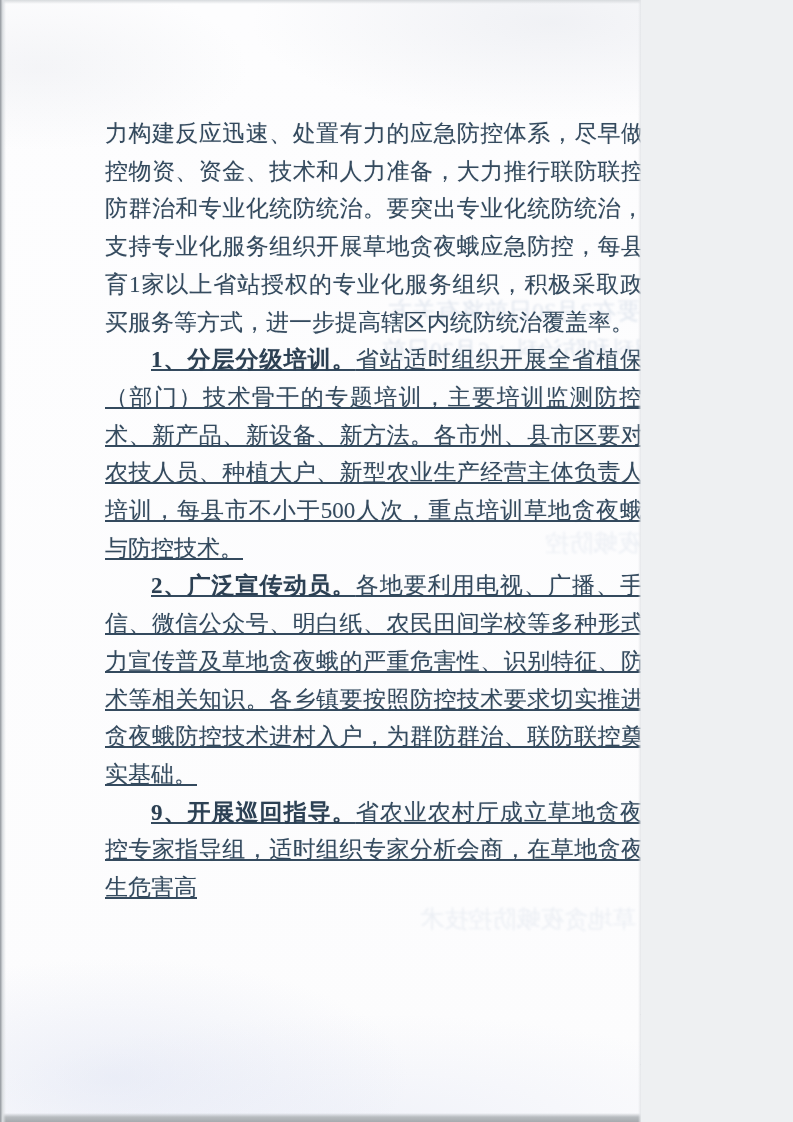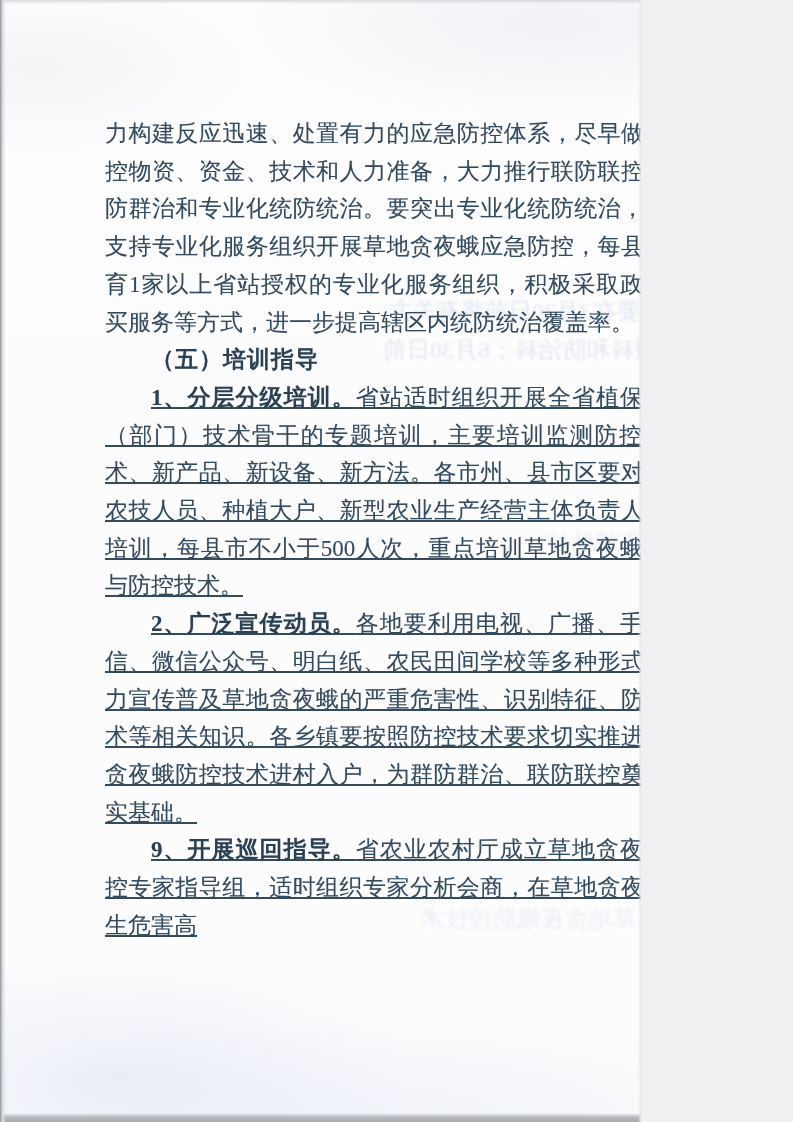--- a/index.html
+++ b/index.html
@@ -72,21 +72,20 @@
 
 <div class="sheet">
 
   <div class="bleed" style="top:295px;left:388px;">县市区要在3月30日前将有关方</div>
   <div class="bleed" style="top:334px;left:382px;">至省站测报科和防治科；6月30日前</div>
   <div class="bleed lighter" style="top:527px;left:545px;">草地贪夜蛾防控</div>
   <div class="bleed lighter" style="top:903px;left:420px;">草地贪夜蛾防控技术</div>
 
   <div class="textblock">
     <p class="para">力构建反应迅速、处置有力的应急防控体系，尽早做好防控物资、资金、技术和人力准备，大力推行联防联控、群防群治和专业化统防统治。要突出专业化统防统治，重点支持专业化服务组织开展草地贪夜蛾应急防控，每县要培育1家以上省站授权的专业化服务组织，积极采取政府购买服务等方式，进一步提高辖区内统防统治覆盖率。</p>
-    <p class="para heading">（五）培训指导</p>
     <p class="para indent"><b class="lead">1、分层分级培训。</b><span>省站适时组织开展全省植保机构（部门）技术骨干的专题培训，主要培训监测防控新技术、新产品、新设备、新方法。各市州、县市区要对乡镇农技人员、种植大户、新型农业生产经营主体负责人进行培训，每县市不小于500人次，重点培训草地贪夜蛾识别与防控技术。</span></p>
     <p class="para indent"><b class="lead">2、广泛宣传动员。</b><span>各地要利用电视、广播、手机短信、微信公众号、明白纸、农民田间学校等多种形式，大力宣传普及草地贪夜蛾的严重危害性、识别特征、防控技术等相关知识。各乡镇要按照防控技术要求切实推进草地贪夜蛾防控技术进村入户，为群防群治、联防联控奠定坚实基础。</span></p>
     <p class="para indent"><b class="lead">9、开展巡回指导。</b><span>省农业农村厅成立草地贪夜蛾防控专家指导组，适时组织专家分析会商，在草地贪夜蛾发生危害高</span></p>
   </div>
 
   <div class="pagenum">—7—</div>
 
   <div class="edge-top"></div>
   <div class="edge-bottom"></div>
   <div class="edge-left"></div>

